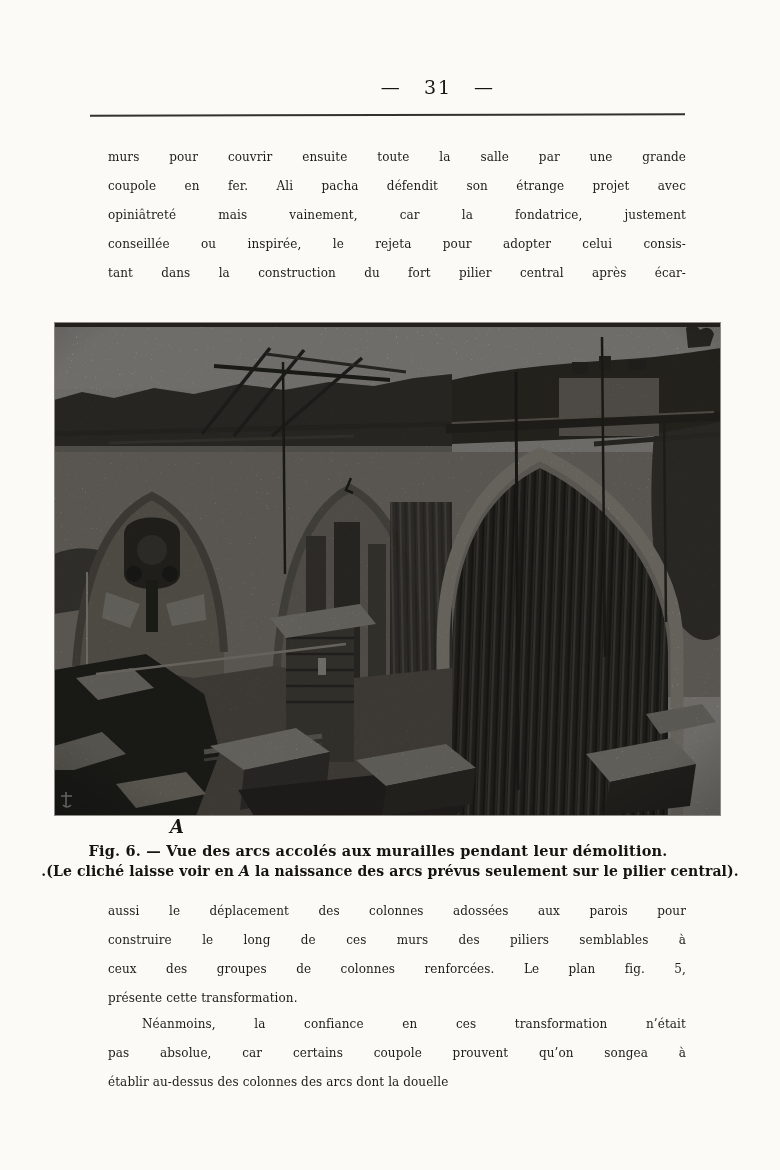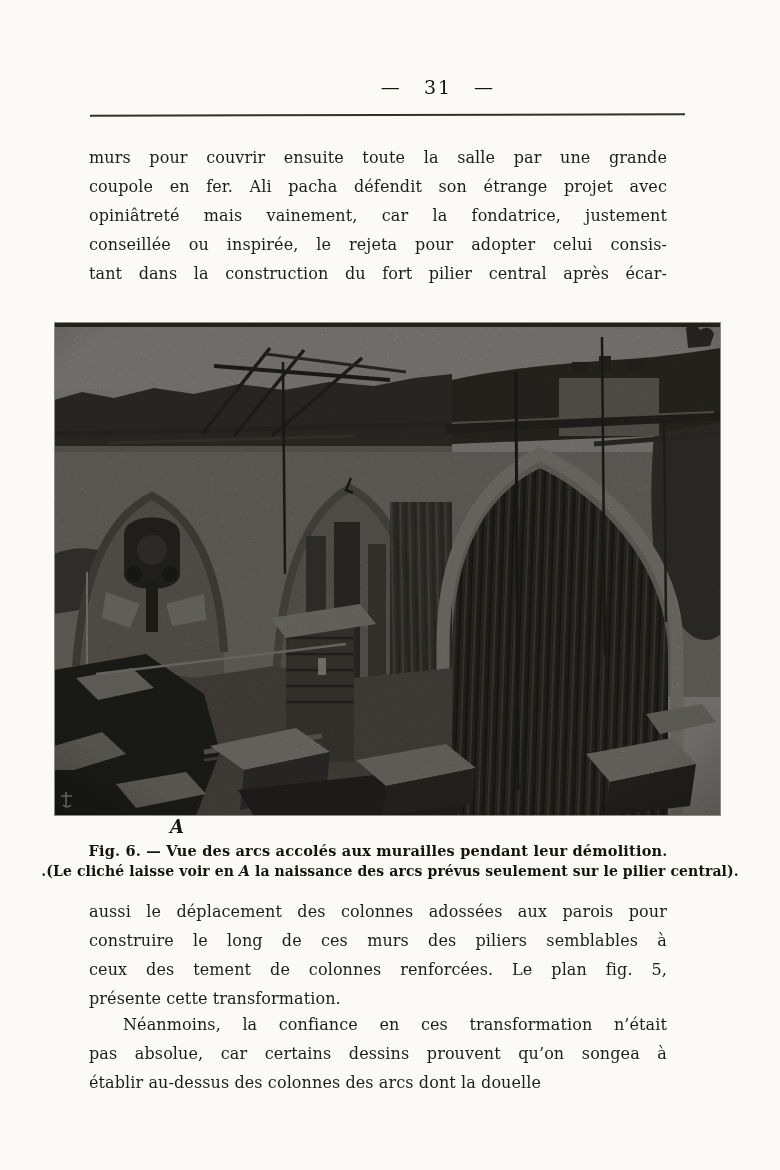--- a/index.html
+++ b/index.html
@@ -14,22 +14,22 @@
     position:absolute; top:76px; left:0; width:100%;
     text-align:center; font-size:19px; letter-spacing:2px; word-spacing:14px;
     color:#15140f;
     margin-left:48px;
   }
   .rule {
     position:absolute; top:114px; left:90px; width:595px; height:2px;
     background:#33312c; transform:rotate(-0.15deg);
   }
   .para {
-    position:absolute; left:89px; width:578px;
-    font-size:16px; line-height:29px; letter-spacing:0.1px;
+    position:absolute; left:108px; width:578px;
+    font-size:12px; line-height:29px; letter-spacing:0.1px;
   }
   #para1 { top:143px; }
   #para2 { top:897px; }
   #para3 { top:1010px; }
   .tline { text-align:justify; text-align-last:justify; }
   .tline.last { text-align-last:left; }
   .tline.indent { text-indent:34px; }
   .figure-photo { position:absolute; left:54px; top:322px; width:667px; height:494px; }
   .marker-a {
     position:absolute; left:170px; top:816px;
@@ -191,23 +191,23 @@
   </svg>
 
   <div class="marker-a">A</div>
 
   <div class="cap1">Fig. 6. — Vue des arcs accolés aux murailles pendant leur démolition.</div>
   <div class="cap2"><span>.(Le cliché laisse voir en </span><span class="it">A</span><span> la naissance des arcs prévus seulement sur le pilier central).</span></div>
 
   <div class="para" id="para2">
     <div class="tline">aussi le déplacement des colonnes adossées aux parois pour</div>
     <div class="tline">construire le long de ces murs des piliers semblables à</div>
-    <div class="tline">ceux des tement de colonnes renforcées. Le plan fig. 5,</div>
+    <div class="tline">ceux des groupes de colonnes renforcées. Le plan fig. 5,</div>
     <div class="tline last">présente cette transformation.</div>
   </div>
 
   <div class="para" id="para3">
     <div class="tline indent">Néanmoins, la confiance en ces transformation n’était</div>
-    <div class="tline">pas absolue, car certains dessins prouvent qu’on songea à</div>
+    <div class="tline">pas absolue, car certains coupole prouvent qu’on songea à</div>
     <div class="tline last">établir au-dessus des colonnes des arcs dont la douelle</div>
   </div>
 
 </div>
 
 </body></html>

